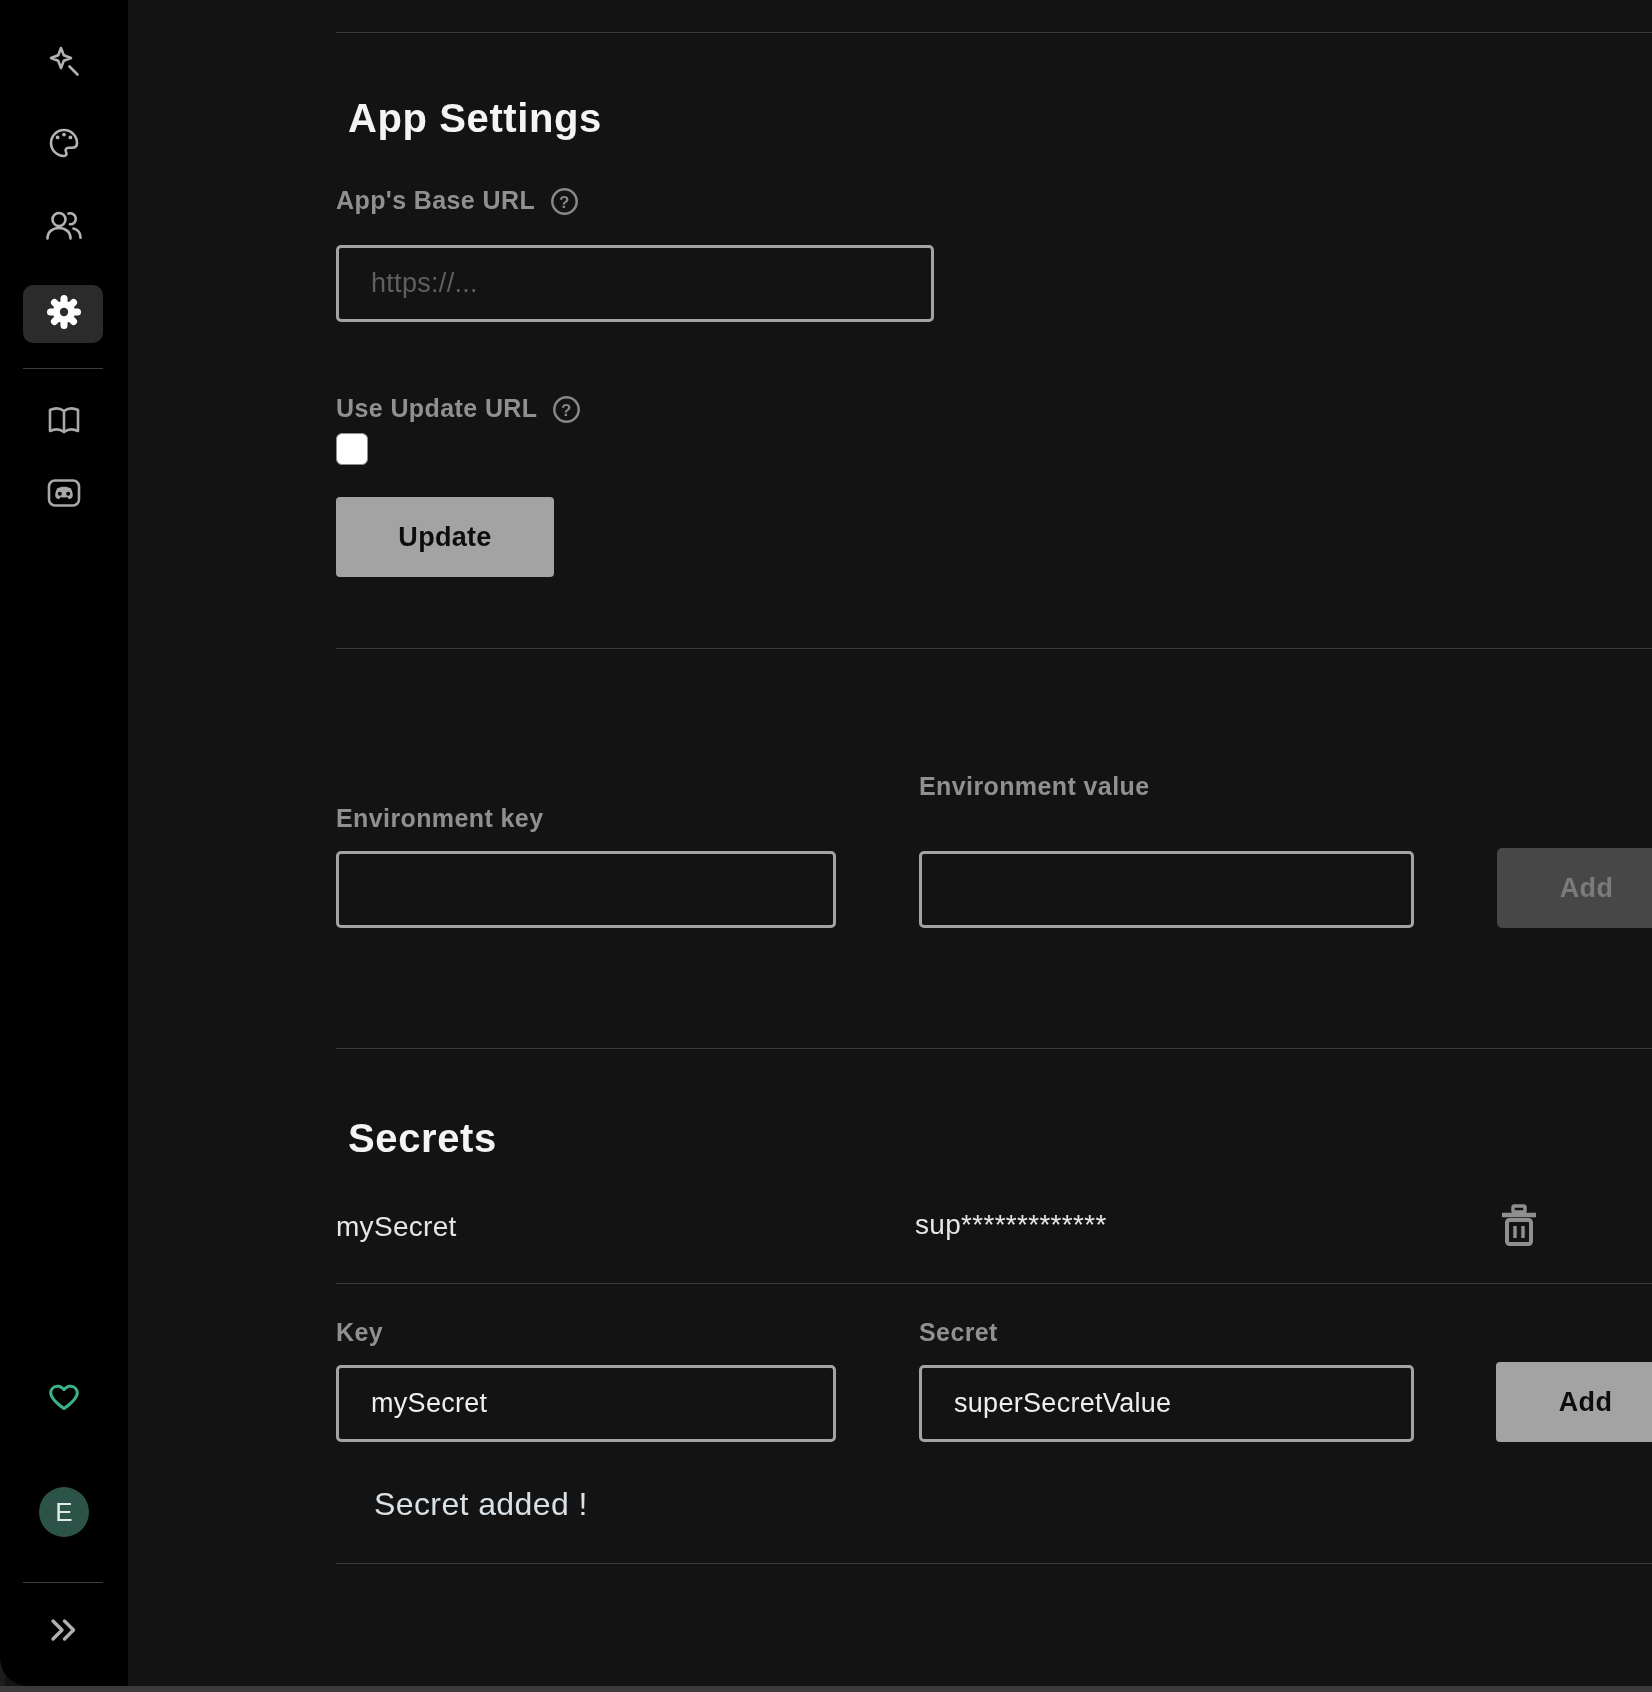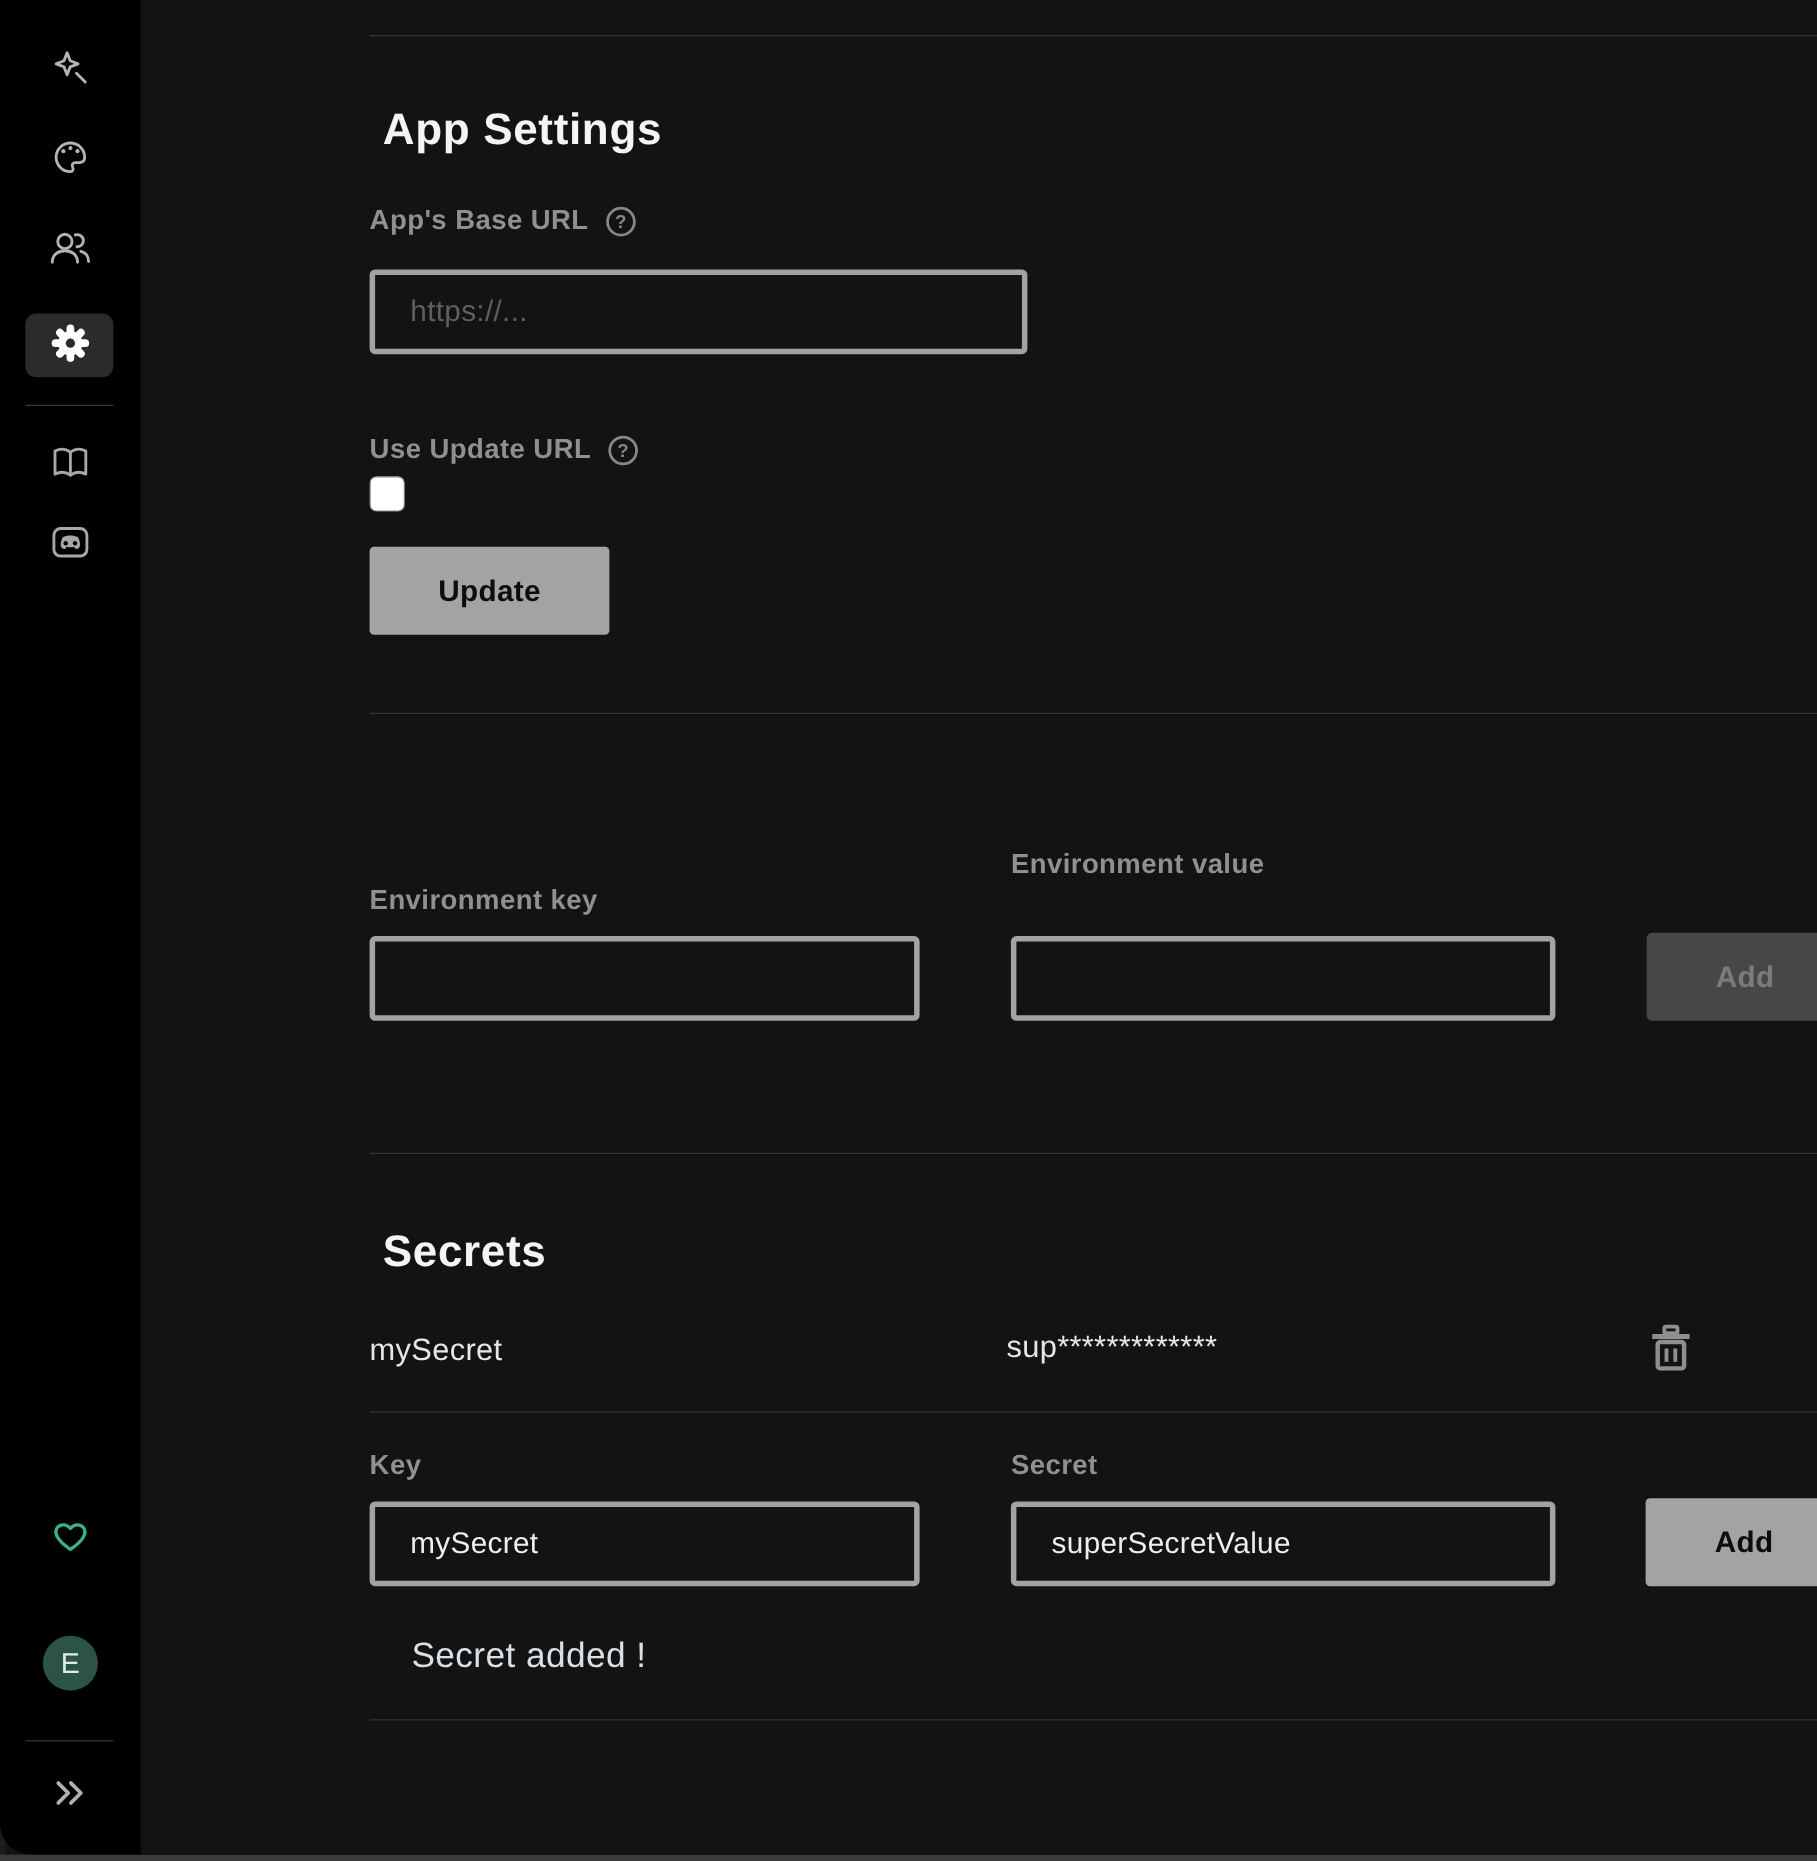--- a/index.html
+++ b/index.html
@@ -40,21 +40,21 @@
     position:absolute;left:208px;margin:12px;
     font-size:40px;font-weight:600;color:#f4f4f4;letter-spacing:.6px;
   }
   .field-label{
     position:absolute;display:flex;align-items:flex-start;gap:14px;
     font-size:25px;font-weight:600;color:#909090;letter-spacing:.4px;
   }
   .help{width:31px;height:31px;cursor:pointer;flex:0 0 auto;}
   .txt-input{
     position:absolute;box-sizing:border-box;height:77px;
-    background:transparent;border:5px solid #a3a3a3;border-radius:5px;
+    background:transparent;border:3px solid #a3a3a3;border-radius:5px;
     padding:0 0 0 32px;font-family:inherit;font-size:27px;color:#eeeeee;
     letter-spacing:.3px;outline:none;
   }
   .txt-input::placeholder{color:#5f5f5f;}
   .checkbox{
     position:absolute;left:208px;top:433px;width:32px;height:32px;
     appearance:none;-webkit-appearance:none;background:#ffffff;
     border:1px solid #8f8f8f;border-radius:6px;margin:0;cursor:pointer;
   }
   .btn{

